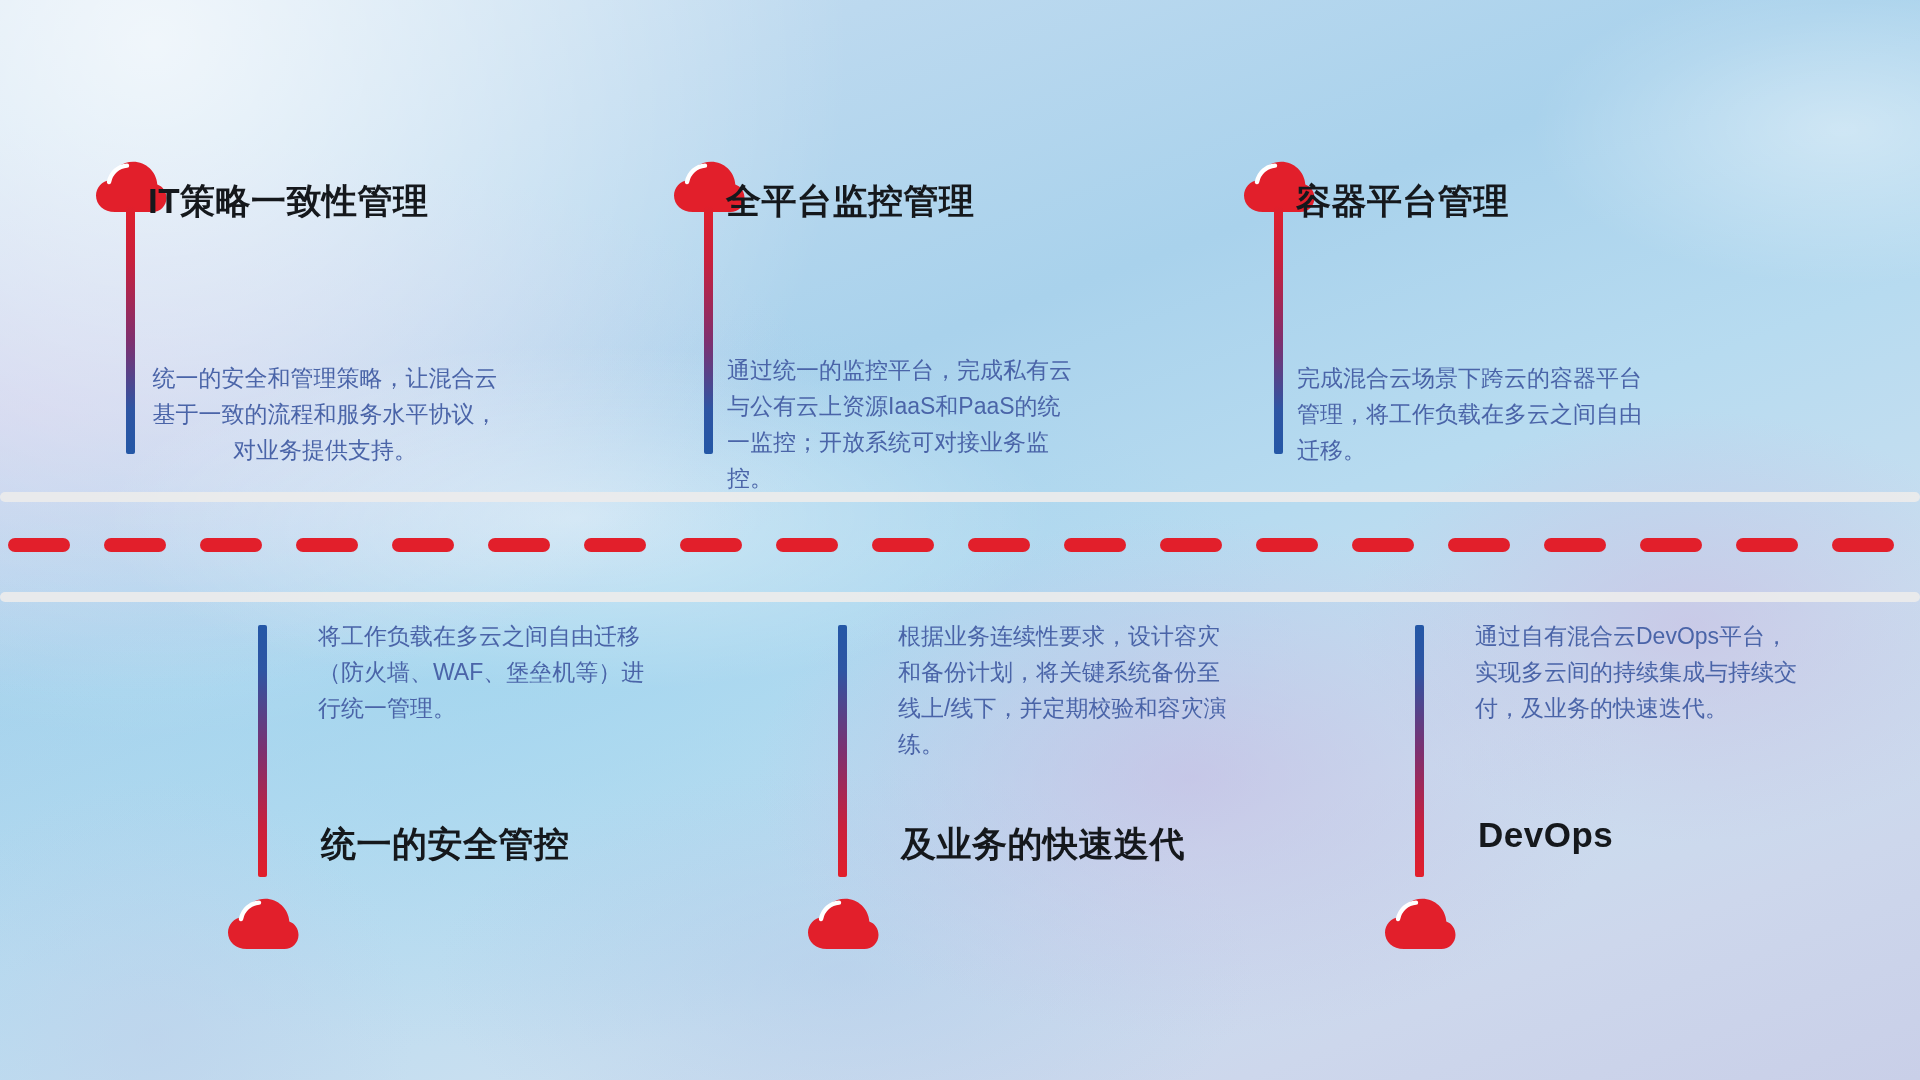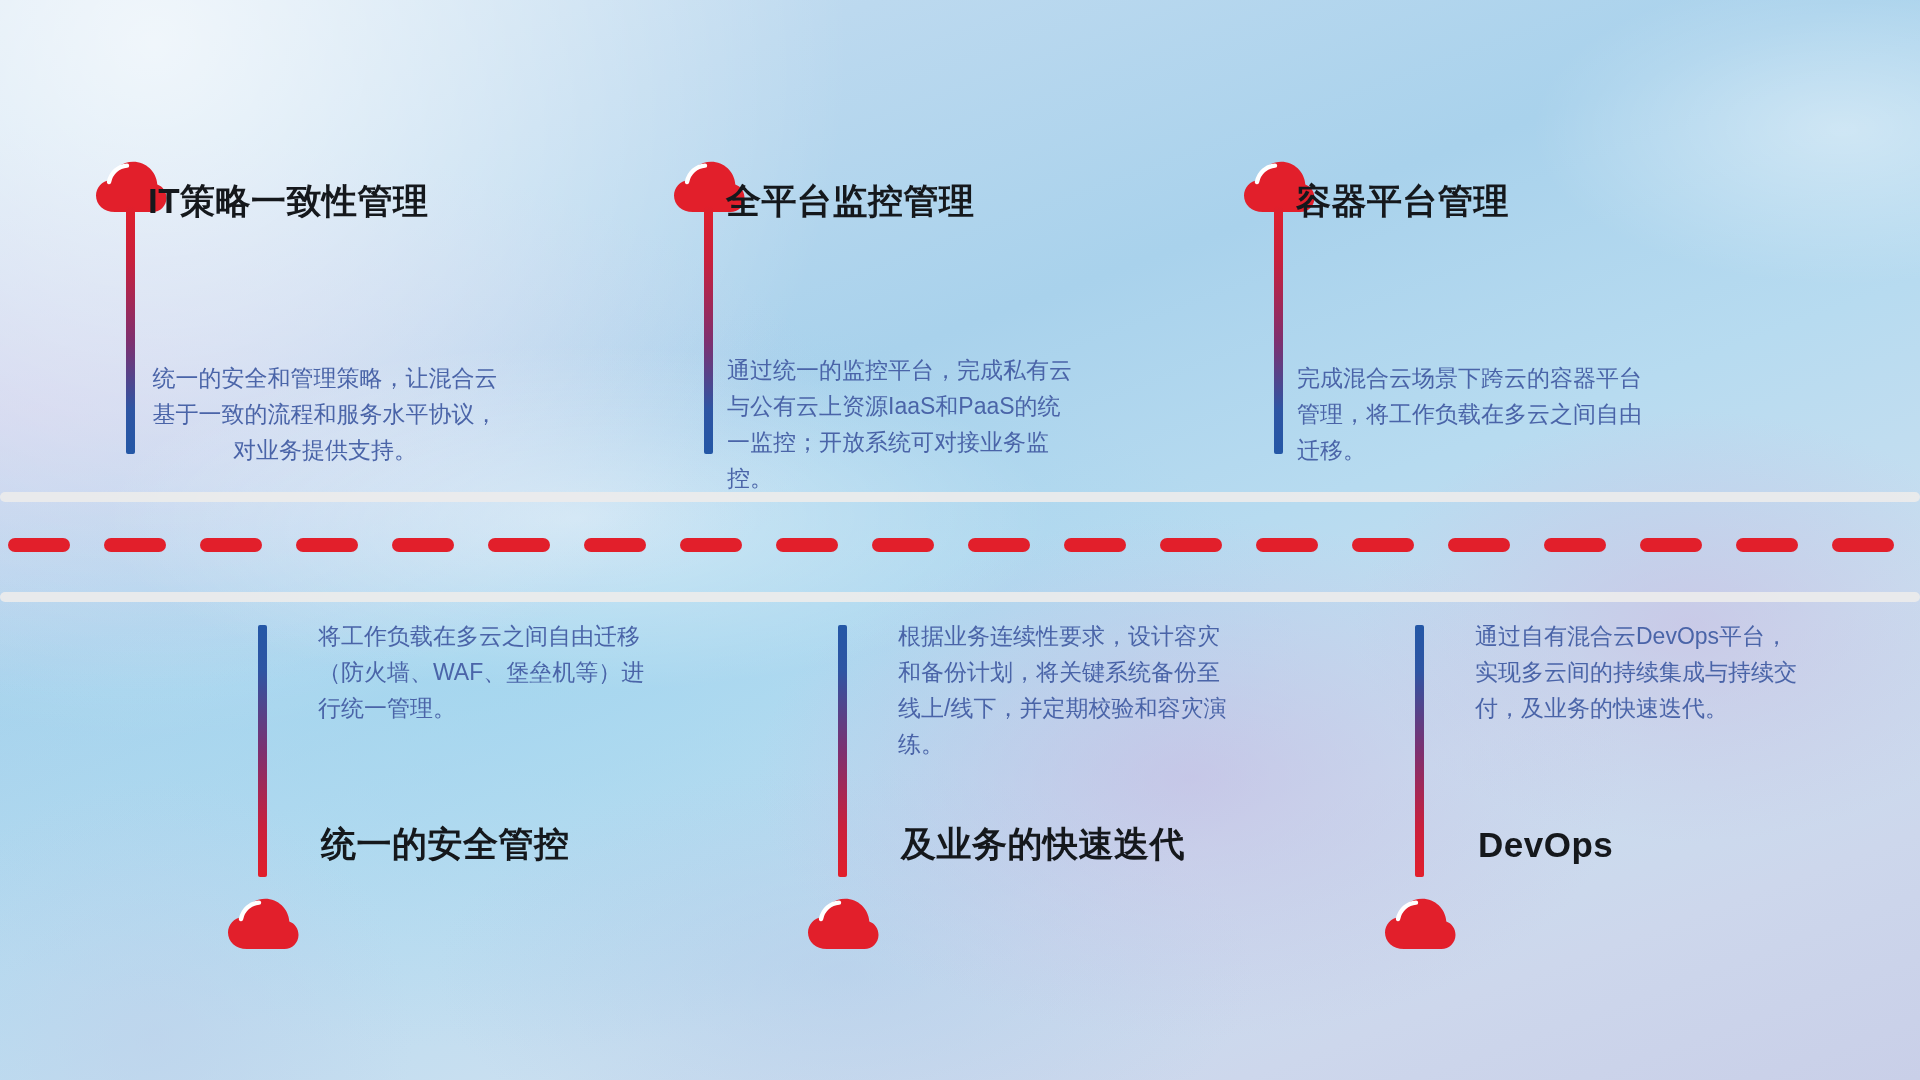--- a/index.html
+++ b/index.html
@@ -231,21 +231,21 @@
       <svg viewBox="0 0 72 54" xmlns="http://www.w3.org/2000/svg">
         <path d="M20 52 C8.5 52 1 44.5 1 35.5 C1 27.5 7 21 15 20.2 C17.5 9.5 27 1.8 38.2 1.8 C51 1.8 61.5 11.8 62.3 24.5 C68 26.5 71.5 31.8 71.5 38 C71.5 45.8 65.2 52 57.4 52 Z" fill="#e21f2b"></path>
         <path d="M14 22 C16 12.5 23.5 6.2 32 5.6" fill="none" stroke="#ffffff" stroke-width="4.4" stroke-linecap="round"></path>
       </svg>
     </span>
   </div>
 
   <div class="item row-bottom" style="left:1415px; top:625px;">
     <span class="stem up" style="left:0;"></span>
     <div class="desc w-narrow" style="left:60px; top:-7px;">通过自有混合云DevOps平台，实现多云间的持续集成与持续交付，及业务的快速迭代。</div>
-    <div class="title" style="left:63px; top:200px;">DevOps</div>
+    <div class="title" style="left:63px; top:190px;">DevOps</div>
     <span class="cloud" style="left:-31px; top:272px;">
       <svg viewBox="0 0 72 54" xmlns="http://www.w3.org/2000/svg">
         <path d="M20 52 C8.5 52 1 44.5 1 35.5 C1 27.5 7 21 15 20.2 C17.5 9.5 27 1.8 38.2 1.8 C51 1.8 61.5 11.8 62.3 24.5 C68 26.5 71.5 31.8 71.5 38 C71.5 45.8 65.2 52 57.4 52 Z" fill="#e21f2b"></path>
         <path d="M14 22 C16 12.5 23.5 6.2 32 5.6" fill="none" stroke="#ffffff" stroke-width="4.4" stroke-linecap="round"></path>
       </svg>
     </span>
   </div>
 
 </div>
 

